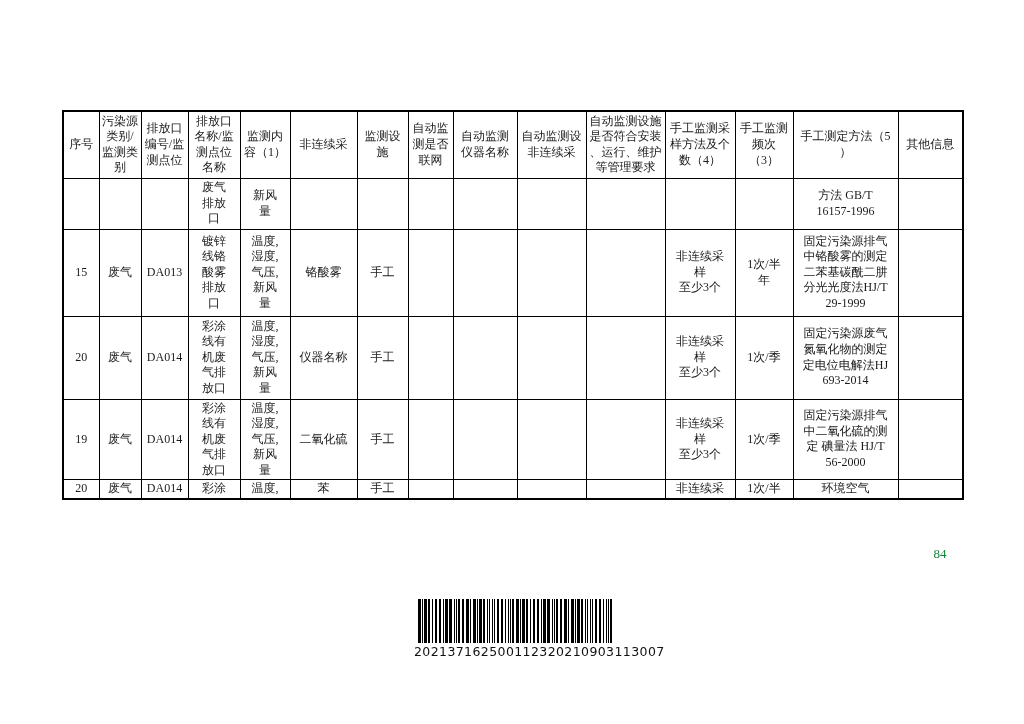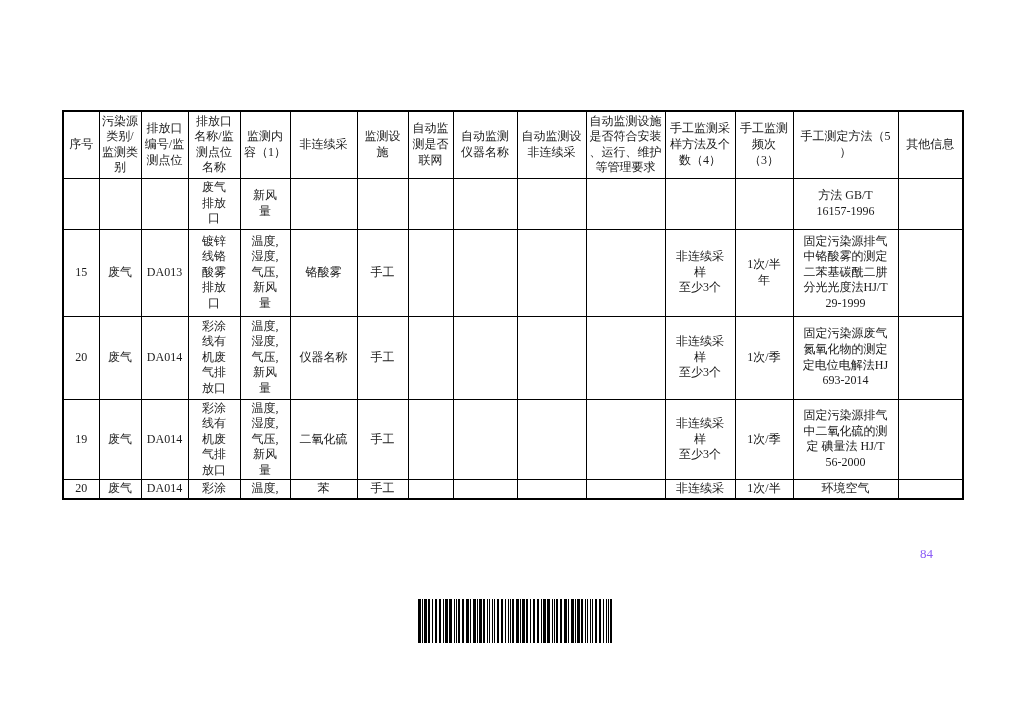--- a/index.html
+++ b/index.html
@@ -16,21 +16,21 @@
   .doc-table th,.doc-table td{
     border:1px solid #000;
     font-size:12px;line-height:1.3;font-weight:normal;
     text-align:center;vertical-align:middle;
     padding:1px 2px;white-space:pre-line;overflow:hidden;
     word-break:break-all;
   }
   .doc-table thead tr{height:67px;}
   .page-number{
     position:absolute;left:920px;top:546px;width:40px;
-    font-size:13px;color:#8b5cf6;font-family:Liberation Serif, serif;
+    font-size:13px;color:#15803d;text-align:center;font-family:Liberation Serif, serif;
   }
   .barcode-wrap{
     position:absolute;left:414px;top:599px;width:232px;text-align:center;
   }
   .barcode-bars{
     height:44px;width:224px;margin:0 auto;
     display:flex;align-items:stretch;justify-content:flex-start;overflow:hidden;
   }
   .barcode-bars .bar{background:#000;flex:0 0 auto;height:100%;}
   .barcode-text{
@@ -292,15 +292,16 @@
         <span class="bar" style="width: 1px; margin-right: 2px;"></span>
         <span class="bar" style="width: 1px; margin-right: 1px;"></span>
         <span class="bar" style="width: 1px; margin-right: 2px;"></span>
         <span class="bar" style="width: 2px; margin-right: 2px;"></span>
         <span class="bar" style="width: 2px; margin-right: 2px;"></span>
         <span class="bar" style="width: 1px; margin-right: 2px;"></span>
         <span class="bar" style="width: 1px; margin-right: 1px;"></span>
         <span class="bar" style="width: 1px; margin-right: 1px;"></span>
         <span class="bar" style="width: 2px; margin-right: 2px;"></span>
       </div>
+    <div class="barcode-text">202137162500112320210903113007</div>
   </div>
 
 </div>
 
 </body></html>

